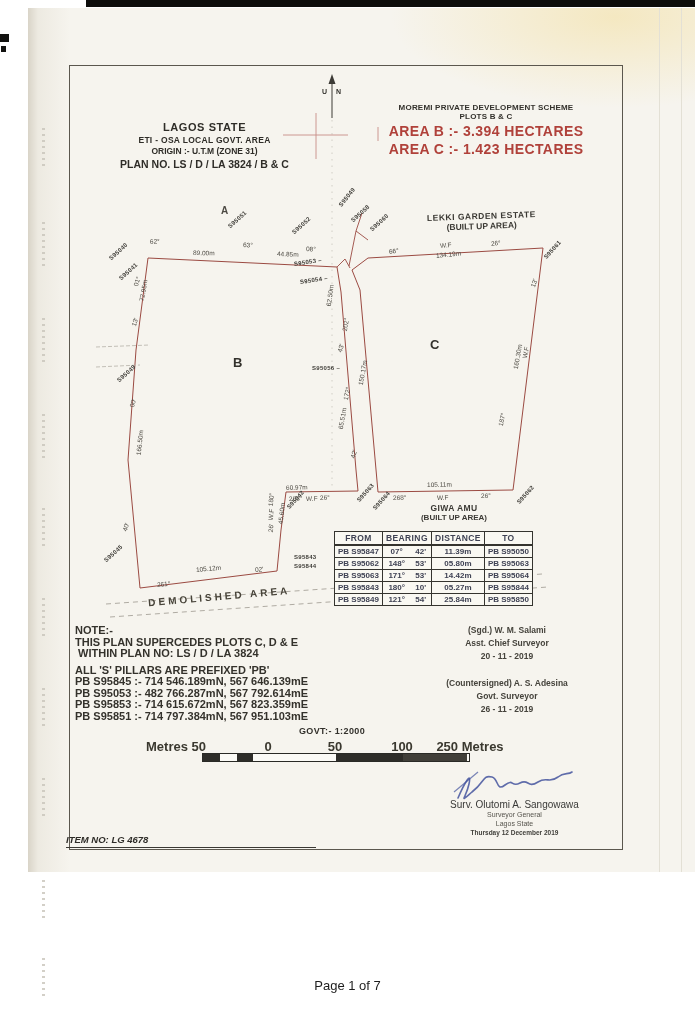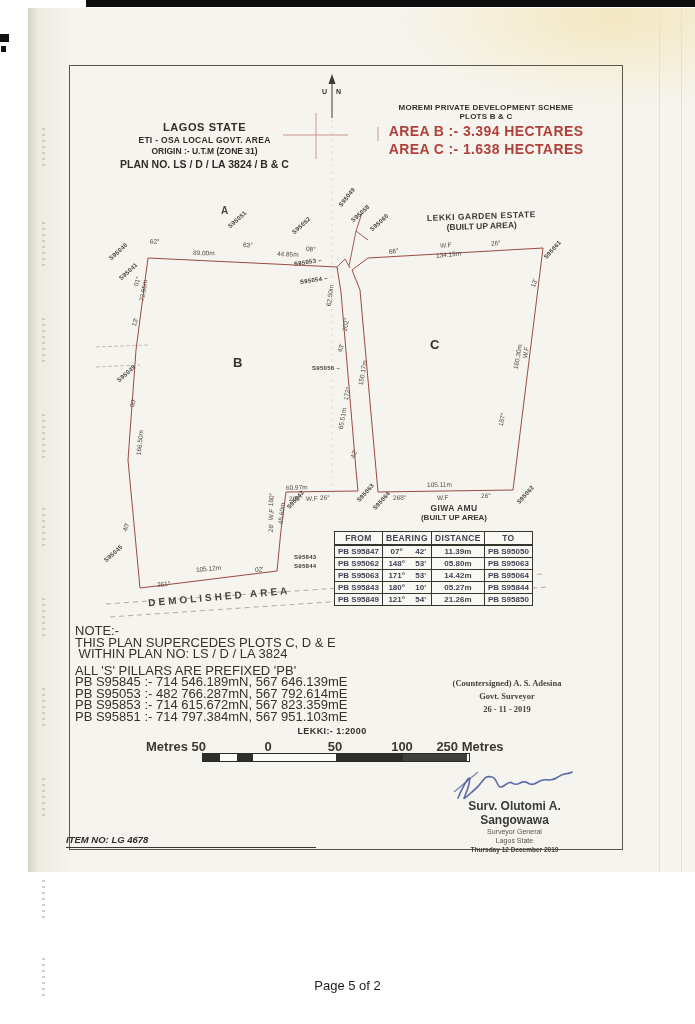--- a/index.html
+++ b/index.html
@@ -48,40 +48,40 @@
 
   
   #btable{position:absolute;left:334px;top:531px;border-collapse:collapse;
       font-size:8px;font-weight:bold;color:#3f4254;background:#f9f8f2;}
   #btable th,#btable td{border:1px solid #35342f;padding:1px 3px;text-align:center;white-space:nowrap;}
   #btable th{font-size:8.5px;letter-spacing:.4px;border-bottom-width:2px;}
   #btable td:first-child,#btable td:last-child{text-align:left;}
   #btable .cdeg{border-right:none;} #btable .cmin{border-left:none;}
 
   
-  #note{position:absolute;left:75px;top:625px;font-size:13px;font-weight:normal;color:#34322c;}
+  #note{position:absolute;left:75px;top:625px;font-size:11px;font-weight:bold;color:#34322c;}
   .note-line{line-height:11.5px;white-space:pre;}
   .note-line:empty{height:5px;}
   .sigblock{position:absolute;width:190px;text-align:center;font-size:8.5px;font-weight:bold;
       color:#45433c;}
   .sigblock div{line-height:13px;}
-  #sig1{left:412px;top:624px;} #sig2{left:412px;top:677px;font-family:Liberation Serif, serif;}
+  #sig1{left:412px;top:624px;} #sig2{left:412px;top:677px;}
 
   
   #scale-title{position:absolute;left:232px;top:726px;width:200px;text-align:center;
       font-size:9px;font-weight:bold;color:#33312c;letter-spacing:.4px;}
   #scale-ticks span{position:absolute;top:739px;transform:translateX(-50%);
       font-size:13px;font-weight:bold;color:#3a382f;white-space:nowrap;}
   #scalebar{position:absolute;left:202px;top:753px;width:266px;height:7px;border:1px solid #2a2a26;background:#fbfaf6;}
   #scalebar i{position:absolute;top:0;height:100%;display:block;}
   #scalebar .b{background:#2e2d29;} #scalebar .b2{background:#413f39;}
 
   
   #stamp{position:absolute;left:437px;top:799px;width:155px;text-align:center;}
-  #stamp .s-name{font-size:12px;font-weight:bold;color:#3a3a38;}
+  #stamp .s-name{font-size:10px;font-weight:normal;color:#3a3a38;}
   #stamp .s-line{font-size:7px;color:#56544d;line-height:9px;}
   #stamp .s-date{font-size:6.5px;font-weight:bold;color:#403f3a;margin-top:1px;}
 
   #item-no{position:absolute;left:66px;top:834px;width:250px;font-size:9.5px;font-weight:bold;
       font-style:italic;color:#2e2c28;border-bottom:1.2px solid #3a3833;padding-bottom:2px;}
 
   #footer{position:absolute;left:50%;top:978px;transform:translateX(-50%);
       font-size:13px;color:#1d1d1d;font-weight:500;}
 
   svg{position:absolute;left:0;top:0;}
@@ -152,21 +152,21 @@
   <div id="hl">
       <div class="hl hl-0">LAGOS STATE</div>
       <div class="hl hl-1">ETI - OSA  LOCAL GOVT. AREA</div>
       <div class="hl hl-3">ORIGIN :- U.T.M (ZONE 31)</div>
       <div class="hl hl-4">PLAN NO. LS / D / LA 3824 / B &amp; C</div>
     </div>
   <div id="hr">
     <div class="hr-black">MOREMI PRIVATE DEVELOPMENT SCHEME</div>
     <div class="hr-black">PLOTS B &amp; C</div>
     <div class="hr-red" id="area-b" style="color: rgb(176, 65, 58);">AREA  B :- 3.394 HECTARES</div>
-    <div class="hr-red" id="area-c" style="color: rgb(176, 65, 58);">AREA  C :- 1.638 HECTARES</div>
+    <div class="hr-red" id="area-c" style="color: rgb(176, 65, 58);">AREA  C :- 1.423 HECTARES</div>
   </div>
 
   <div id="map-labels">
       <span class="lbl" style="left: 221px; top: 206px; transform: rotate(0deg); font-size: 10px; font-weight: bold;">A</span>
       <span class="lbl" style="left: 150px; top: 239px; transform: rotate(-4deg);">62°</span>
       <span class="lbl" style="left: 193px; top: 250px; transform: rotate(1deg);">89.00m</span>
       <span class="lbl" style="left: 243px; top: 242px; transform: rotate(2deg);">63°</span>
       <span class="lbl" style="left: 277px; top: 251px; transform: rotate(2deg);">44.85m</span>
       <span class="lbl" style="left: 306px; top: 246px; transform: rotate(2deg);">08°</span>
       <span class="lbl p" style="left: 229px; top: 224px; transform: rotate(-42deg);">S95051</span>
@@ -272,44 +272,49 @@
           <td>PB S95843</td>
           <td class="cdeg">180°</td>
           <td class="cmin">10'</td>
           <td>05.27m</td>
           <td>PB S95844</td>
         </tr>
         <tr>
           <td>PB S95849</td>
           <td class="cdeg">121°</td>
           <td class="cmin">54'</td>
-          <td>21.26m</td>
+          <td>25.84m</td>
           <td>PB S95850</td>
         </tr>
       </tbody>
   </table>
 
   <div id="note">
       <div class="note-line">NOTE:-</div>
       <div class="note-line">THIS PLAN SUPERCEDES PLOTS C, D &amp; E</div>
       <div class="note-line"> WITHIN PLAN NO: LS / D / LA 3824</div>
       <div class="note-line"></div>
       <div class="note-line">ALL 'S' PILLARS ARE PREFIXED 'PB'</div>
       <div class="note-line">PB S95845 :- 714 546.189mN, 567 646.139mE</div>
       <div class="note-line">PB S95053 :- 482 766.287mN, 567 792.614mE</div>
       <div class="note-line">PB S95853 :- 714 615.672mN, 567 823.359mE</div>
       <div class="note-line">PB S95851 :- 714 797.384mN, 567 951.103mE</div>
     </div>
+  <div class="sigblock" id="sig1">
+      <div>(Sgd.) W. M. Salami</div>
+      <div>Asst. Chief Surveyor</div>
+      <div>20 - 11 - 2019</div>
+    </div>
   <div class="sigblock" id="sig2">
       <div>(Countersigned) A. S. Adesina</div>
       <div>Govt. Surveyor</div>
       <div>26 - 11 - 2019</div>
     </div>
 
-  <div id="scale-title">LEKKI:- 1:2000</div>
+  <div id="scale-title">GOVT:- 1:2000</div>
   <div id="scale-ticks">
       <span style="left: 176px;">Metres 50</span>
       <span style="left: 268px;">0</span>
       <span style="left: 335px;">50</span>
       <span style="left: 402px;">100</span>
       <span style="left: 470px;">250 Metres</span>
     </div>
   <div id="scalebar">
     <i class="b" style="left:0;width:17px;"></i>
     <i style="left:17px;width:17px;"></i>
@@ -327,14 +332,14 @@
   </svg>
   <div id="stamp">
     <div class="s-name">Surv. Olutomi A. Sangowawa</div>
     <div class="s-line">Surveyor General</div>
     <div class="s-line">Lagos State</div>
     <div class="s-date">Thursday 12 December 2019</div>
   </div>
 
   <div id="item-no">ITEM NO: LG 4678</div>
 
-  <div id="footer">Page 5 of 2</div>
+  <div id="footer">Page 1 of 7</div>
 </div>
 
 </body></html>

